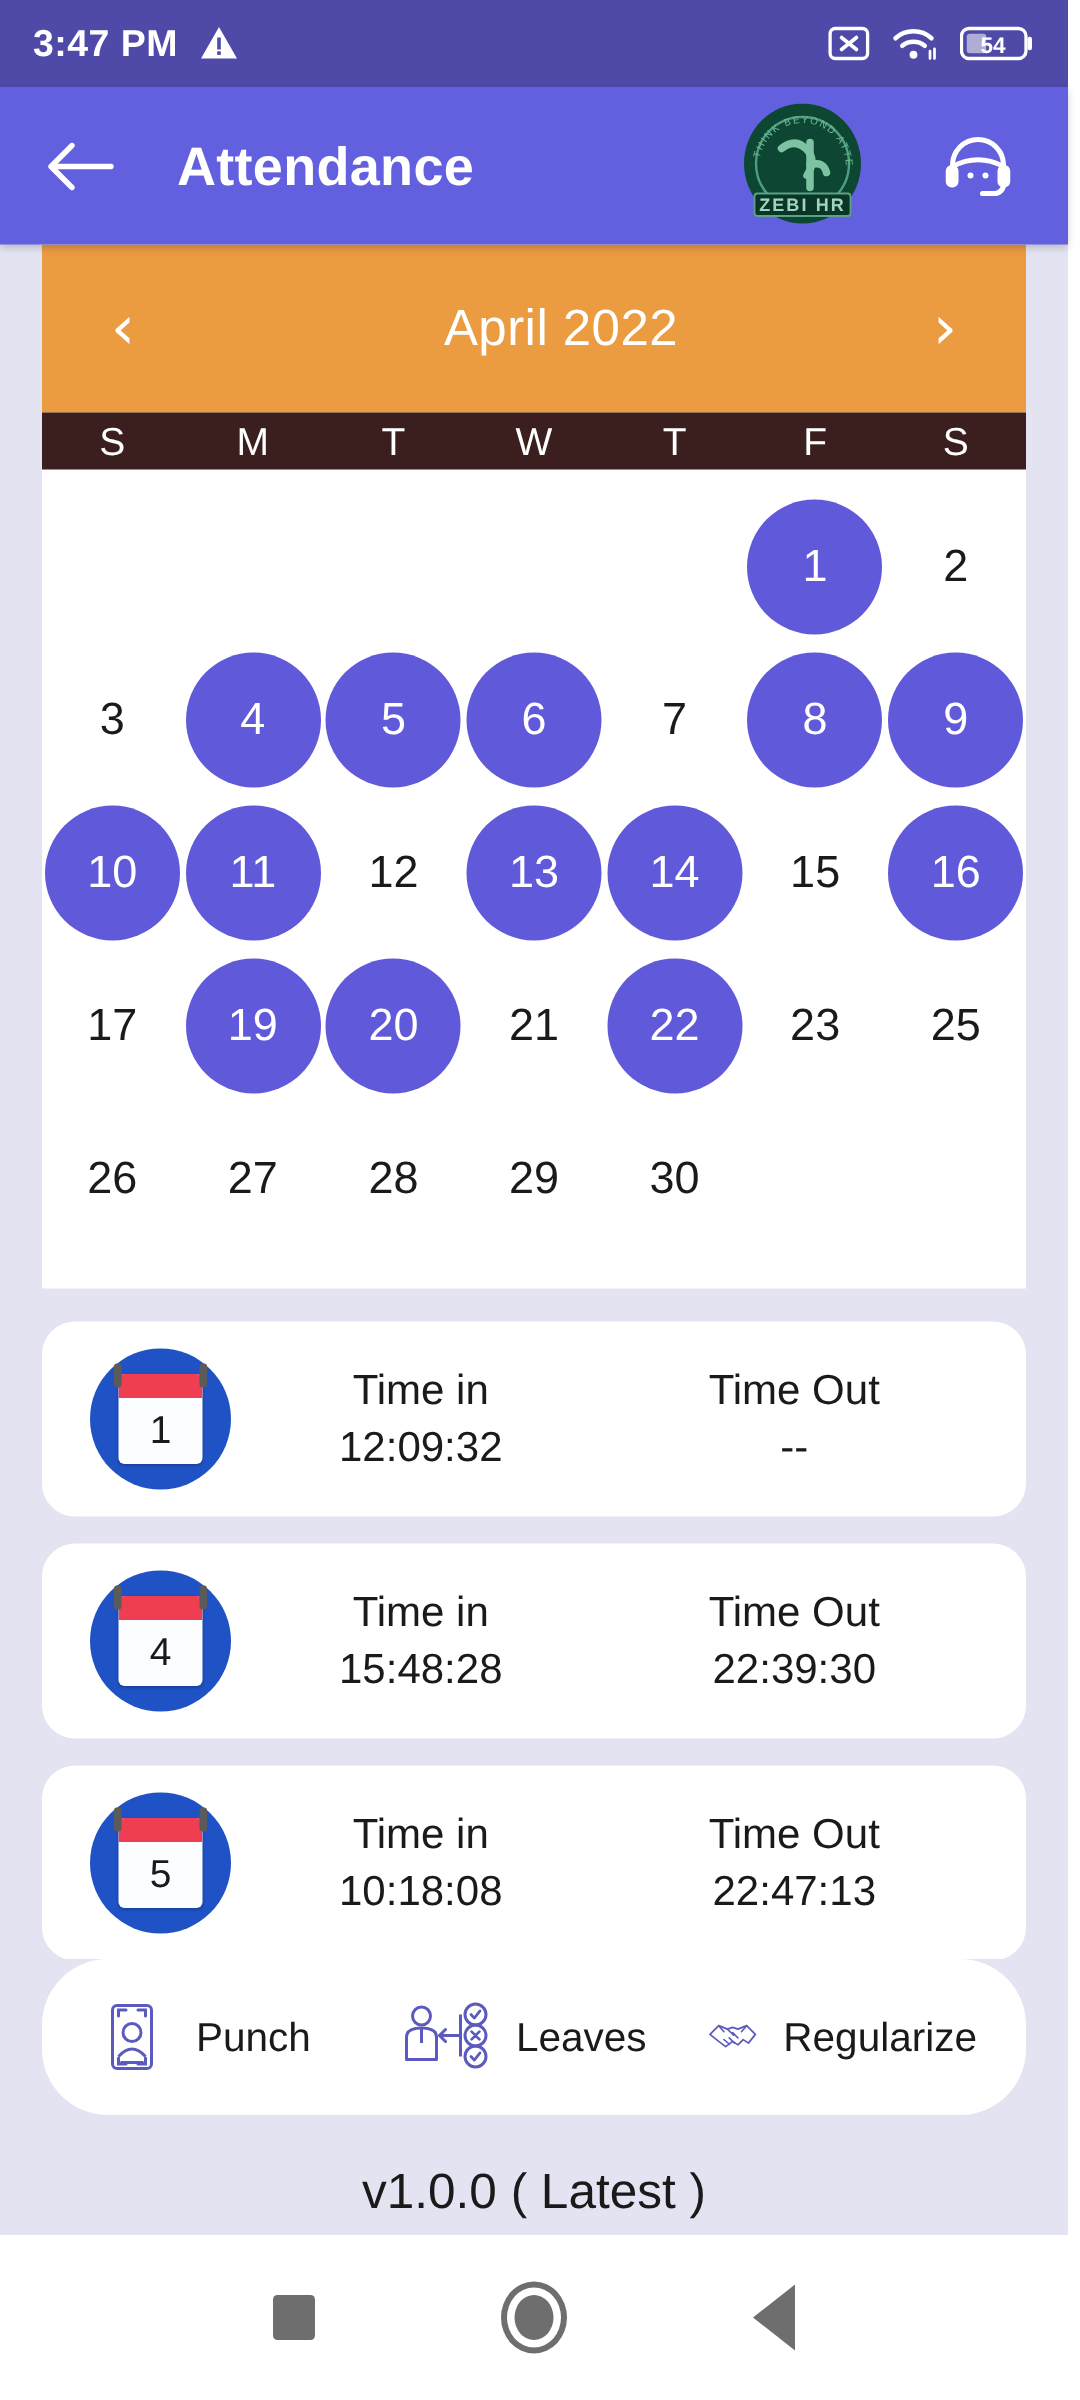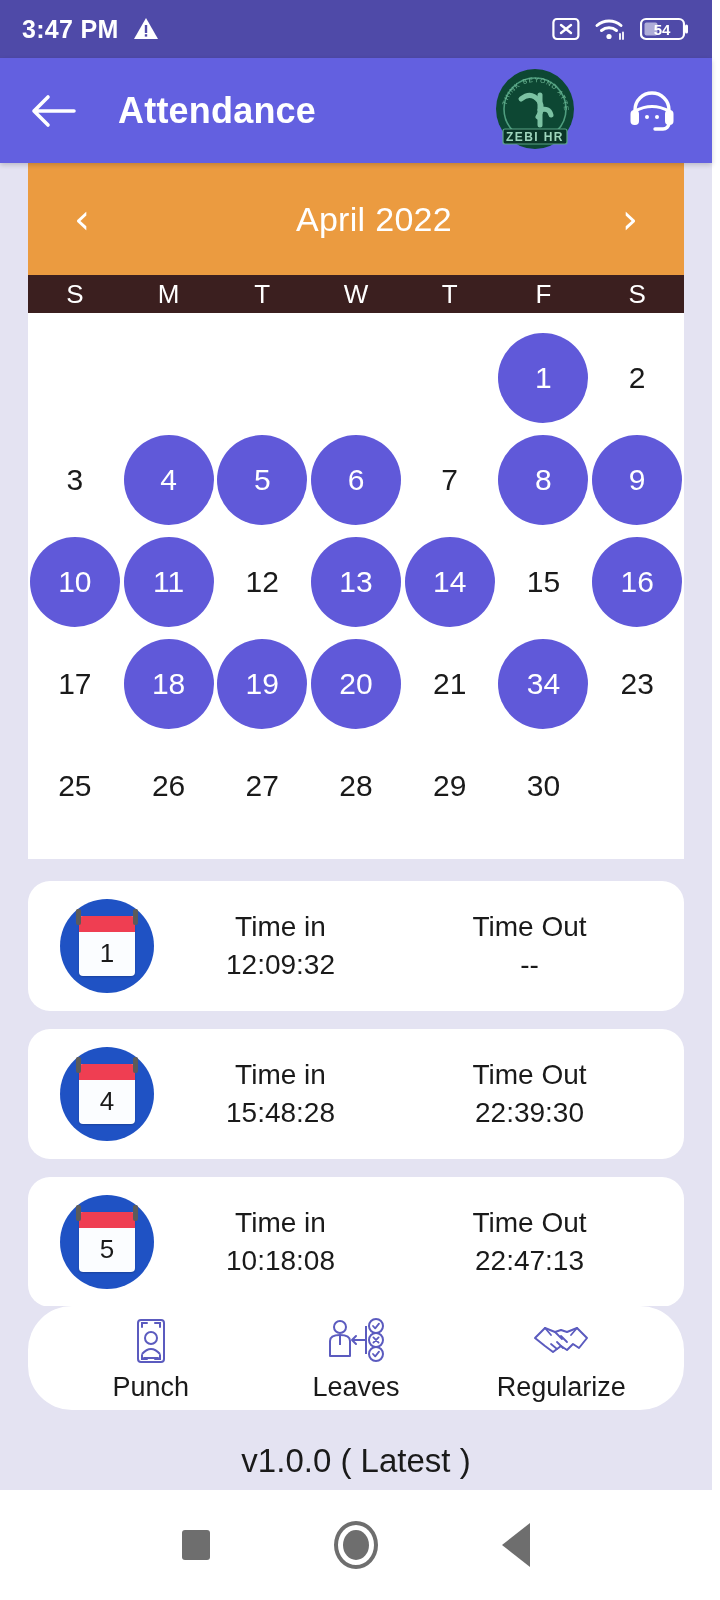--- a/index.html
+++ b/index.html
@@ -104,21 +104,21 @@
   
   .bottom-wrap {
     position:absolute; left:0; right:0; bottom:0;
     background:#e4e3f2; padding:0 28px 0 28px;
   }
   .actionbar {
     background:#ffffff; border-radius:44px; height:104px;
     display:flex; align-items:center; justify-content:space-around;
     padding:0 20px;
   }
-  .action-item { display:flex; flex-direction:column; align-items:center; gap:4px; cursor:pointer; width:180px; }
+  .action-item { display:flex; flex-direction:row; align-items:center; gap:16px; cursor:pointer; width:180px; }
   .action-label { font-size:27px; color:#1a1a1a; }
   .version { text-align:center; font-size:33px; color:#1a1a1a; padding:8px 0 10px 0;margin-top:24px; }
 
   
   .sysnav {
     height:110px; flex:0 0 110px; background:#ffffff;
     display:flex; align-items:center; justify-content:space-around;
     padding:0 120px;
   }
   .nav-square { width:28px; height:30px; background:#6e6e6e; border-radius:3px; cursor:pointer; }
@@ -273,33 +273,30 @@
           <div class="cal-cell">
             <div class="cal-day">15</div>
           </div>
           <div class="cal-cell">
             <div class="cal-day marked">16</div>
           </div>
           <div class="cal-cell">
             <div class="cal-day">17</div>
           </div>
           <div class="cal-cell">
-            <div class="cal-day marked">18</div>
-          </div>
-          <div class="cal-cell">
             <div class="cal-day marked">19</div>
           </div>
           <div class="cal-cell">
             <div class="cal-day marked">20</div>
           </div>
           <div class="cal-cell">
             <div class="cal-day">21</div>
           </div>
           <div class="cal-cell">
-            <div class="cal-day marked">34</div>
+            <div class="cal-day marked">22</div>
           </div>
           <div class="cal-cell">
             <div class="cal-day">23</div>
           </div>
           <div class="cal-cell">
             <div class="cal-day">25</div>
           </div>
           <div class="cal-cell">
             <div class="cal-day">26</div>
           </div>

